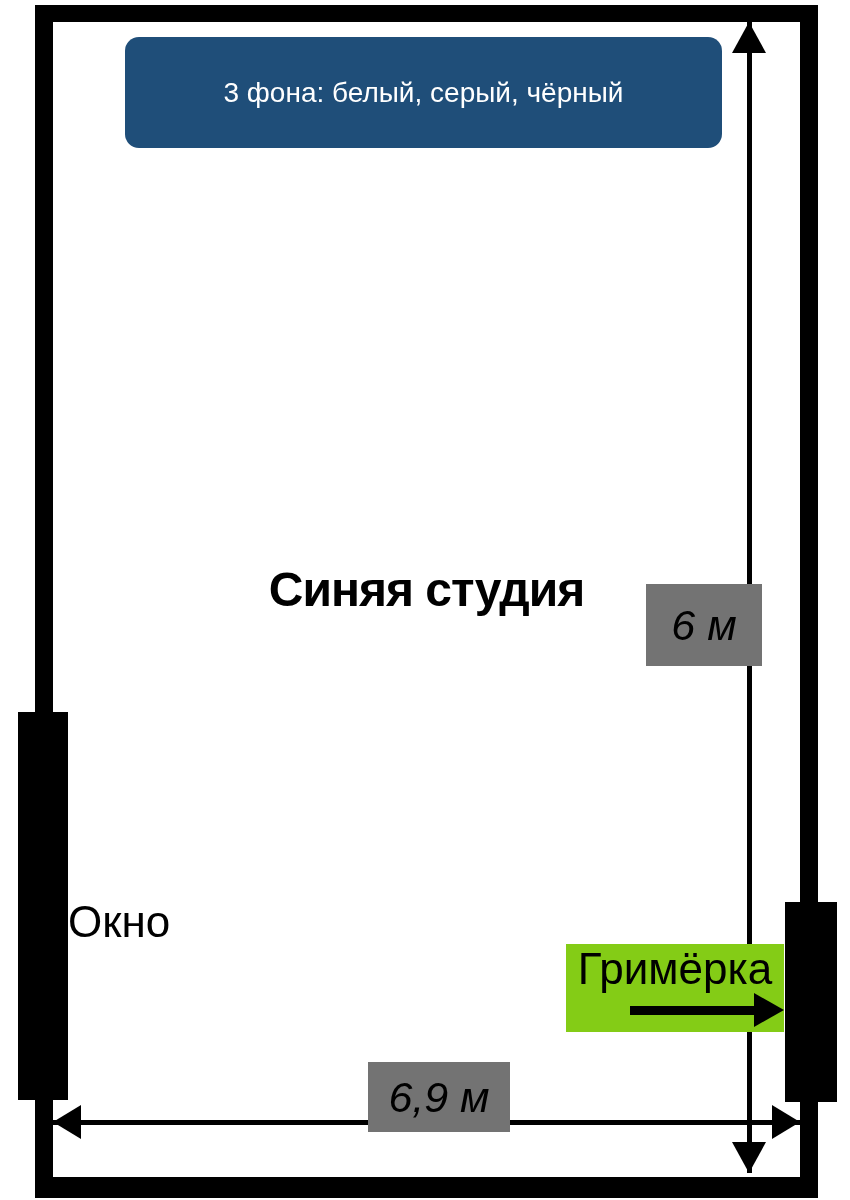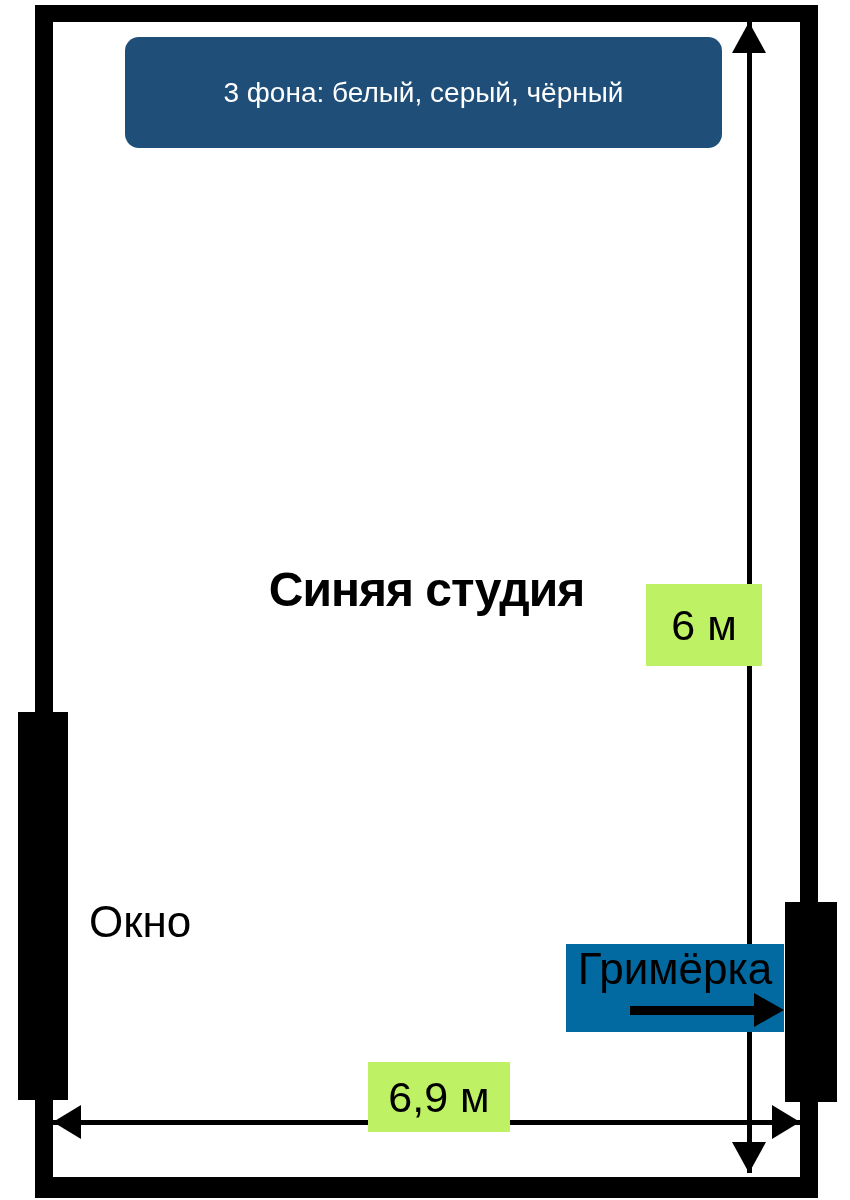--- a/index.html
+++ b/index.html
@@ -50,56 +50,57 @@
     border-right: 28px solid #000;
   }
   #h-dim-head-right {
     left: 772px; top: 1105px;
     border-top: 17px solid transparent; border-bottom: 17px solid transparent;
     border-left: 28px solid #000;
   }
 
   
   .dim-label {
-    background: #bef264;
+    background: #737373;
     z-index: 20;
     display: flex;
     align-items: center;
     justify-content: center;
+    font-style: italic;
     font-size: 43px;
     white-space: nowrap;
   }
   #height-dim-label { left: 646px; top: 584px;  width: 116px; height: 82px; }
   #width-dim-label  { left: 368px; top: 1062px; width: 142px; height: 70px; }
 
   
   #dressing-room-group {
     left: 566px; top: 944px; width: 218px; height: 88px;
-    background: #0369a1; z-index: 20;
+    background: #84cc16; z-index: 20;
   }
   #dressing-room-label {
     position: absolute; left: 0; top: 0; width: 100%;
     text-align: center;
     font-size: 44px;
     line-height: 50px;
     white-space: nowrap;
   }
   #dressing-room-arrow-shaft {
     position: absolute; left: 64px; top: 62px; width: 126px; height: 9px;
     background: #000000;
   }
   #dressing-room-arrow-head {
     position: absolute; left: 188px; top: 49px; width: 0; height: 0;
     border-top: 17px solid transparent; border-bottom: 17px solid transparent;
     border-left: 30px solid #000;
   }
 
   
   #window-label {
-    left: 89px; top: 896px;
+    left: 68px; top: 896px;
     font-size: 44px; line-height: 52px;
     z-index: 20; white-space: nowrap;
   }
   #room-title {
     left: 53px; top: 562px; width: 747px;
     text-align: center;
     font-size: 48px; font-weight: bold; letter-spacing: -1px;
     z-index: 20; white-space: nowrap;
   }
 

